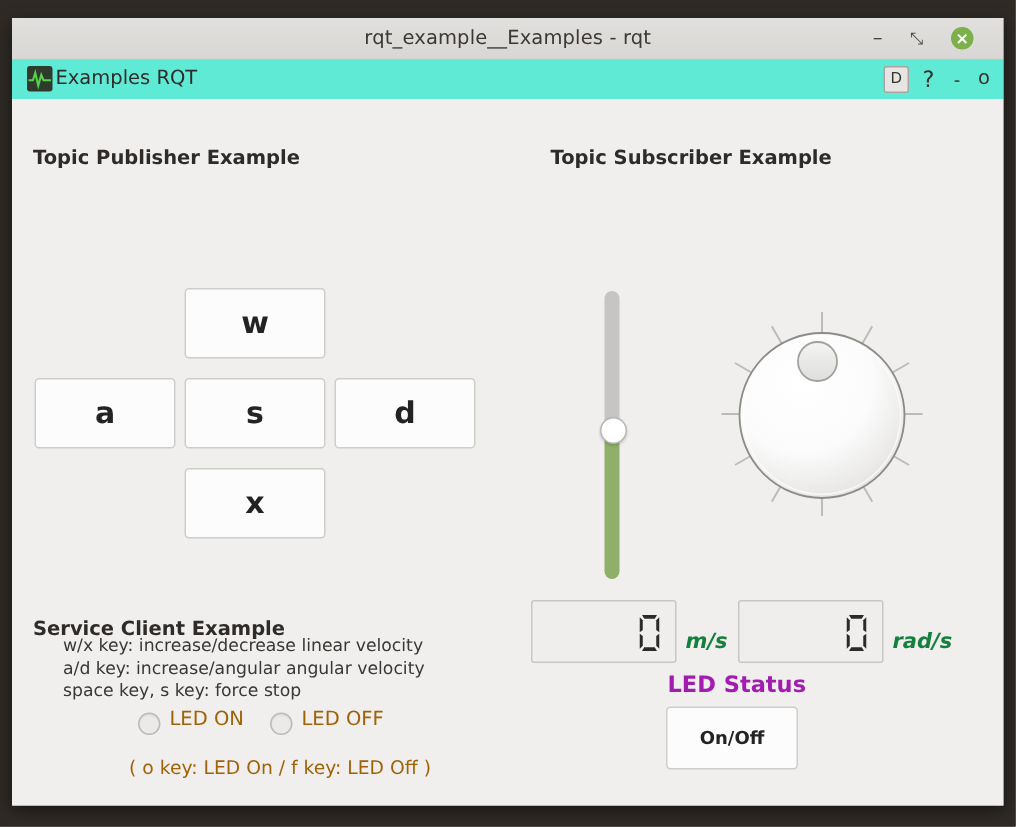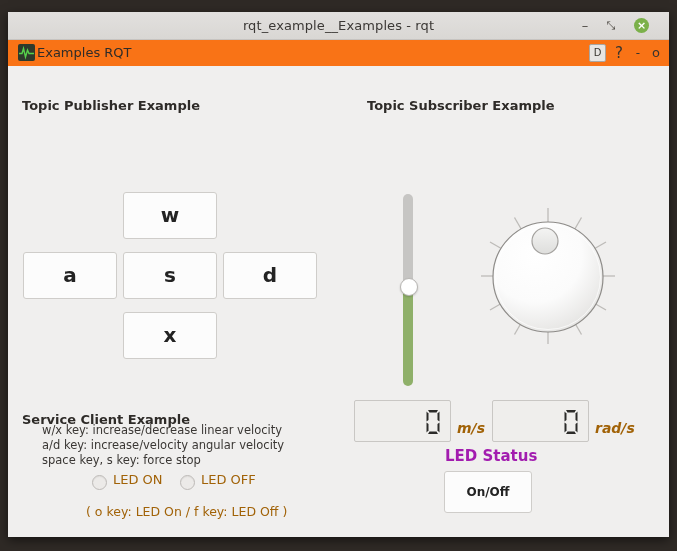--- a/index.html
+++ b/index.html
@@ -75,21 +75,21 @@
     font-size: 11px;
     line-height: 15px;
     text-align: center;
     font-weight: bold;
   }
 
   
   #pluginbar {
     position: relative;
     height: 26px;
-    background: #f97316;
+    background: #5eead4;
   }
   #plugin-icon {
     position: absolute;
     left: 10px;
     top: 4px;
     width: 17px;
     height: 17px;
     background: #2e3a2c;
     border-radius: 2px;
   }
@@ -216,21 +216,21 @@
     background: #efeeec;
     border: 1px solid #c9c7c4;
     border-radius: 2px;
   }
   .lcd svg { position: absolute; right: 8px; top: 8px; }
   .unit {
     position: absolute;
     font-size: 14px;
     font-style: italic;
     font-weight: bold;
-    color: #a16207;
+    color: #15803d;
   }
   .radio {
     position: absolute;
     width: 13px;
     height: 13px;
     border-radius: 50%;
     background: #eceae8;
     border: 1px solid #bdbab7;
     box-shadow: inset 0 1px 1px rgba(0,0,0,0.06);
   }
@@ -303,21 +303,21 @@
 
       <div class="keybtn" style="left:15px; top:186px; width:92px; height:45px; line-height:45px;">a</div>
 
       <div class="keybtn" style="left:115px; top:186px; width:92px; height:45px; line-height:45px;">s</div>
 
       <div class="keybtn" style="left:215px; top:186px; width:92px; height:45px; line-height:45px;">d</div>
 
       <div class="keybtn" style="left:115px; top:246px; width:92px; height:45px; line-height:45px;">x</div>
 
       <div class="hint" style="left:34px; top:315px;">w/x key: increase/decrease linear velocity</div>
-      <div class="hint" style="left:34px; top:330px;">a/d key: increase/velocity angular velocity</div>
+      <div class="hint" style="left:34px; top:330px;">a/d key: increase/angular angular velocity</div>
       <div class="hint" style="left:34px; top:345px;">space key, s key: force stop</div>
 
       <div class="section-title" style="left:327px; top:32px;margin-left:32px;">Topic Subscriber Example</div>
 
       <div id="slider-wrap">
         <div id="slider-groove-top"></div>
         <div id="slider-groove-bot"></div>
         <div id="slider-handle"></div>
       </div>
 

